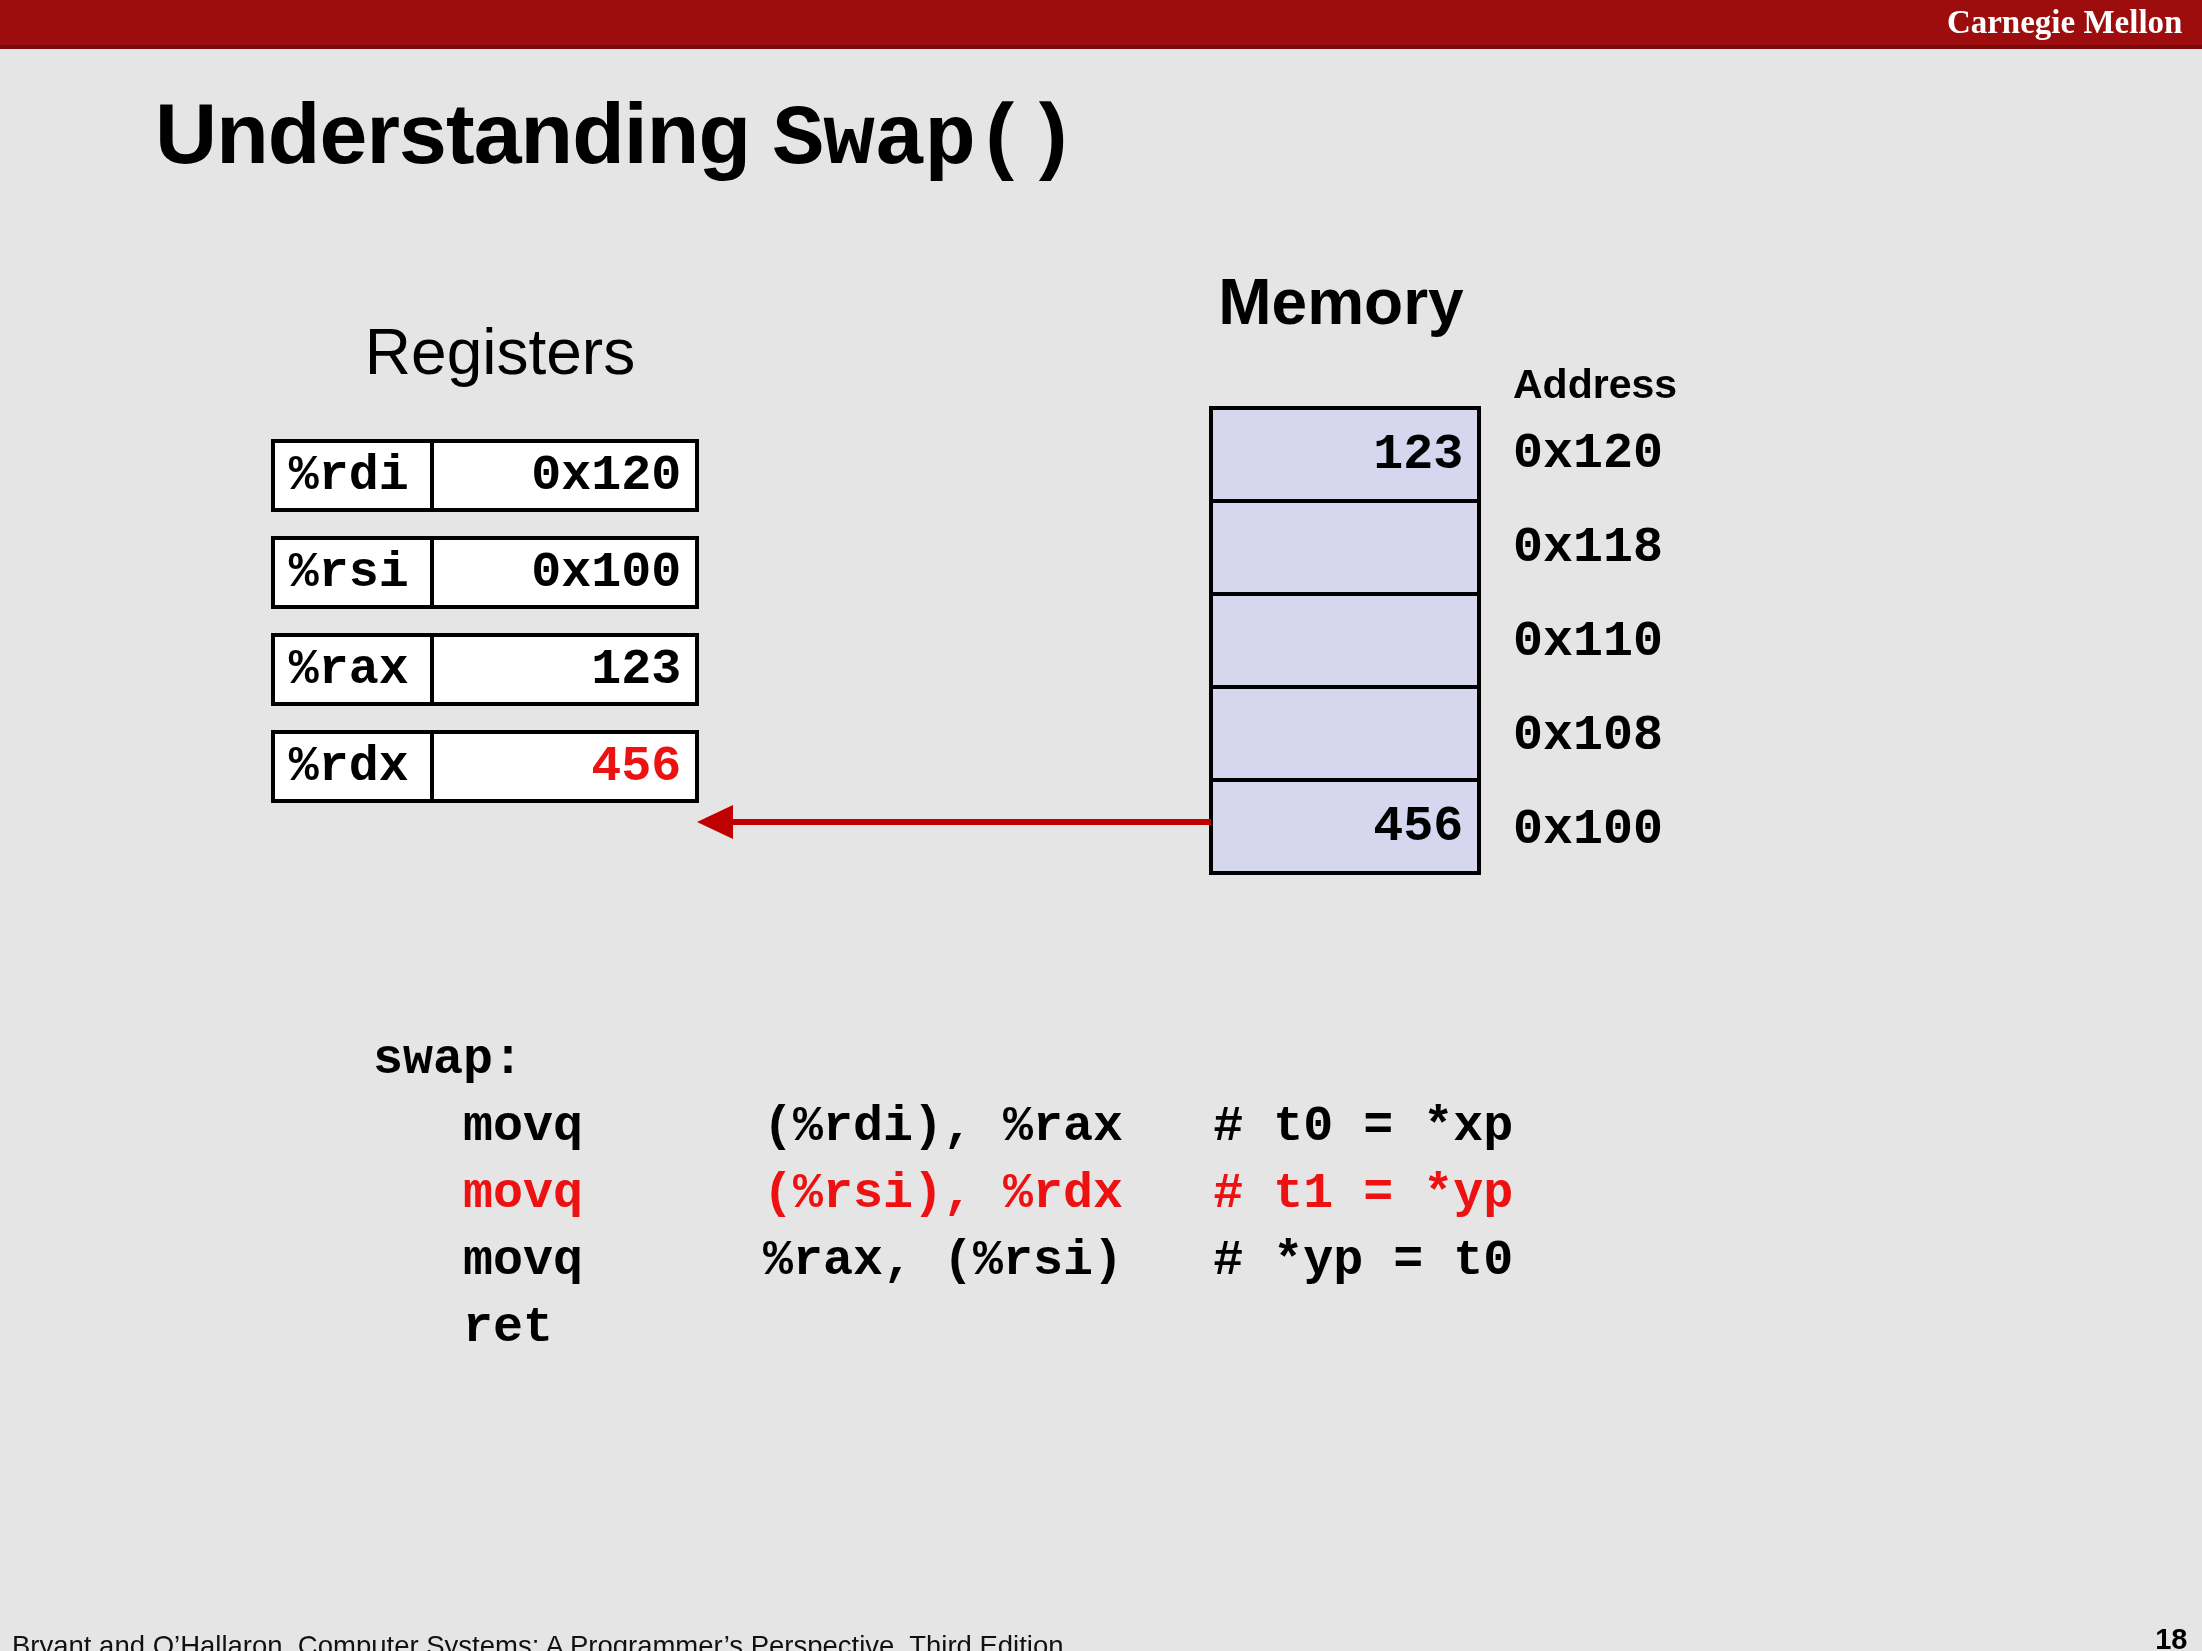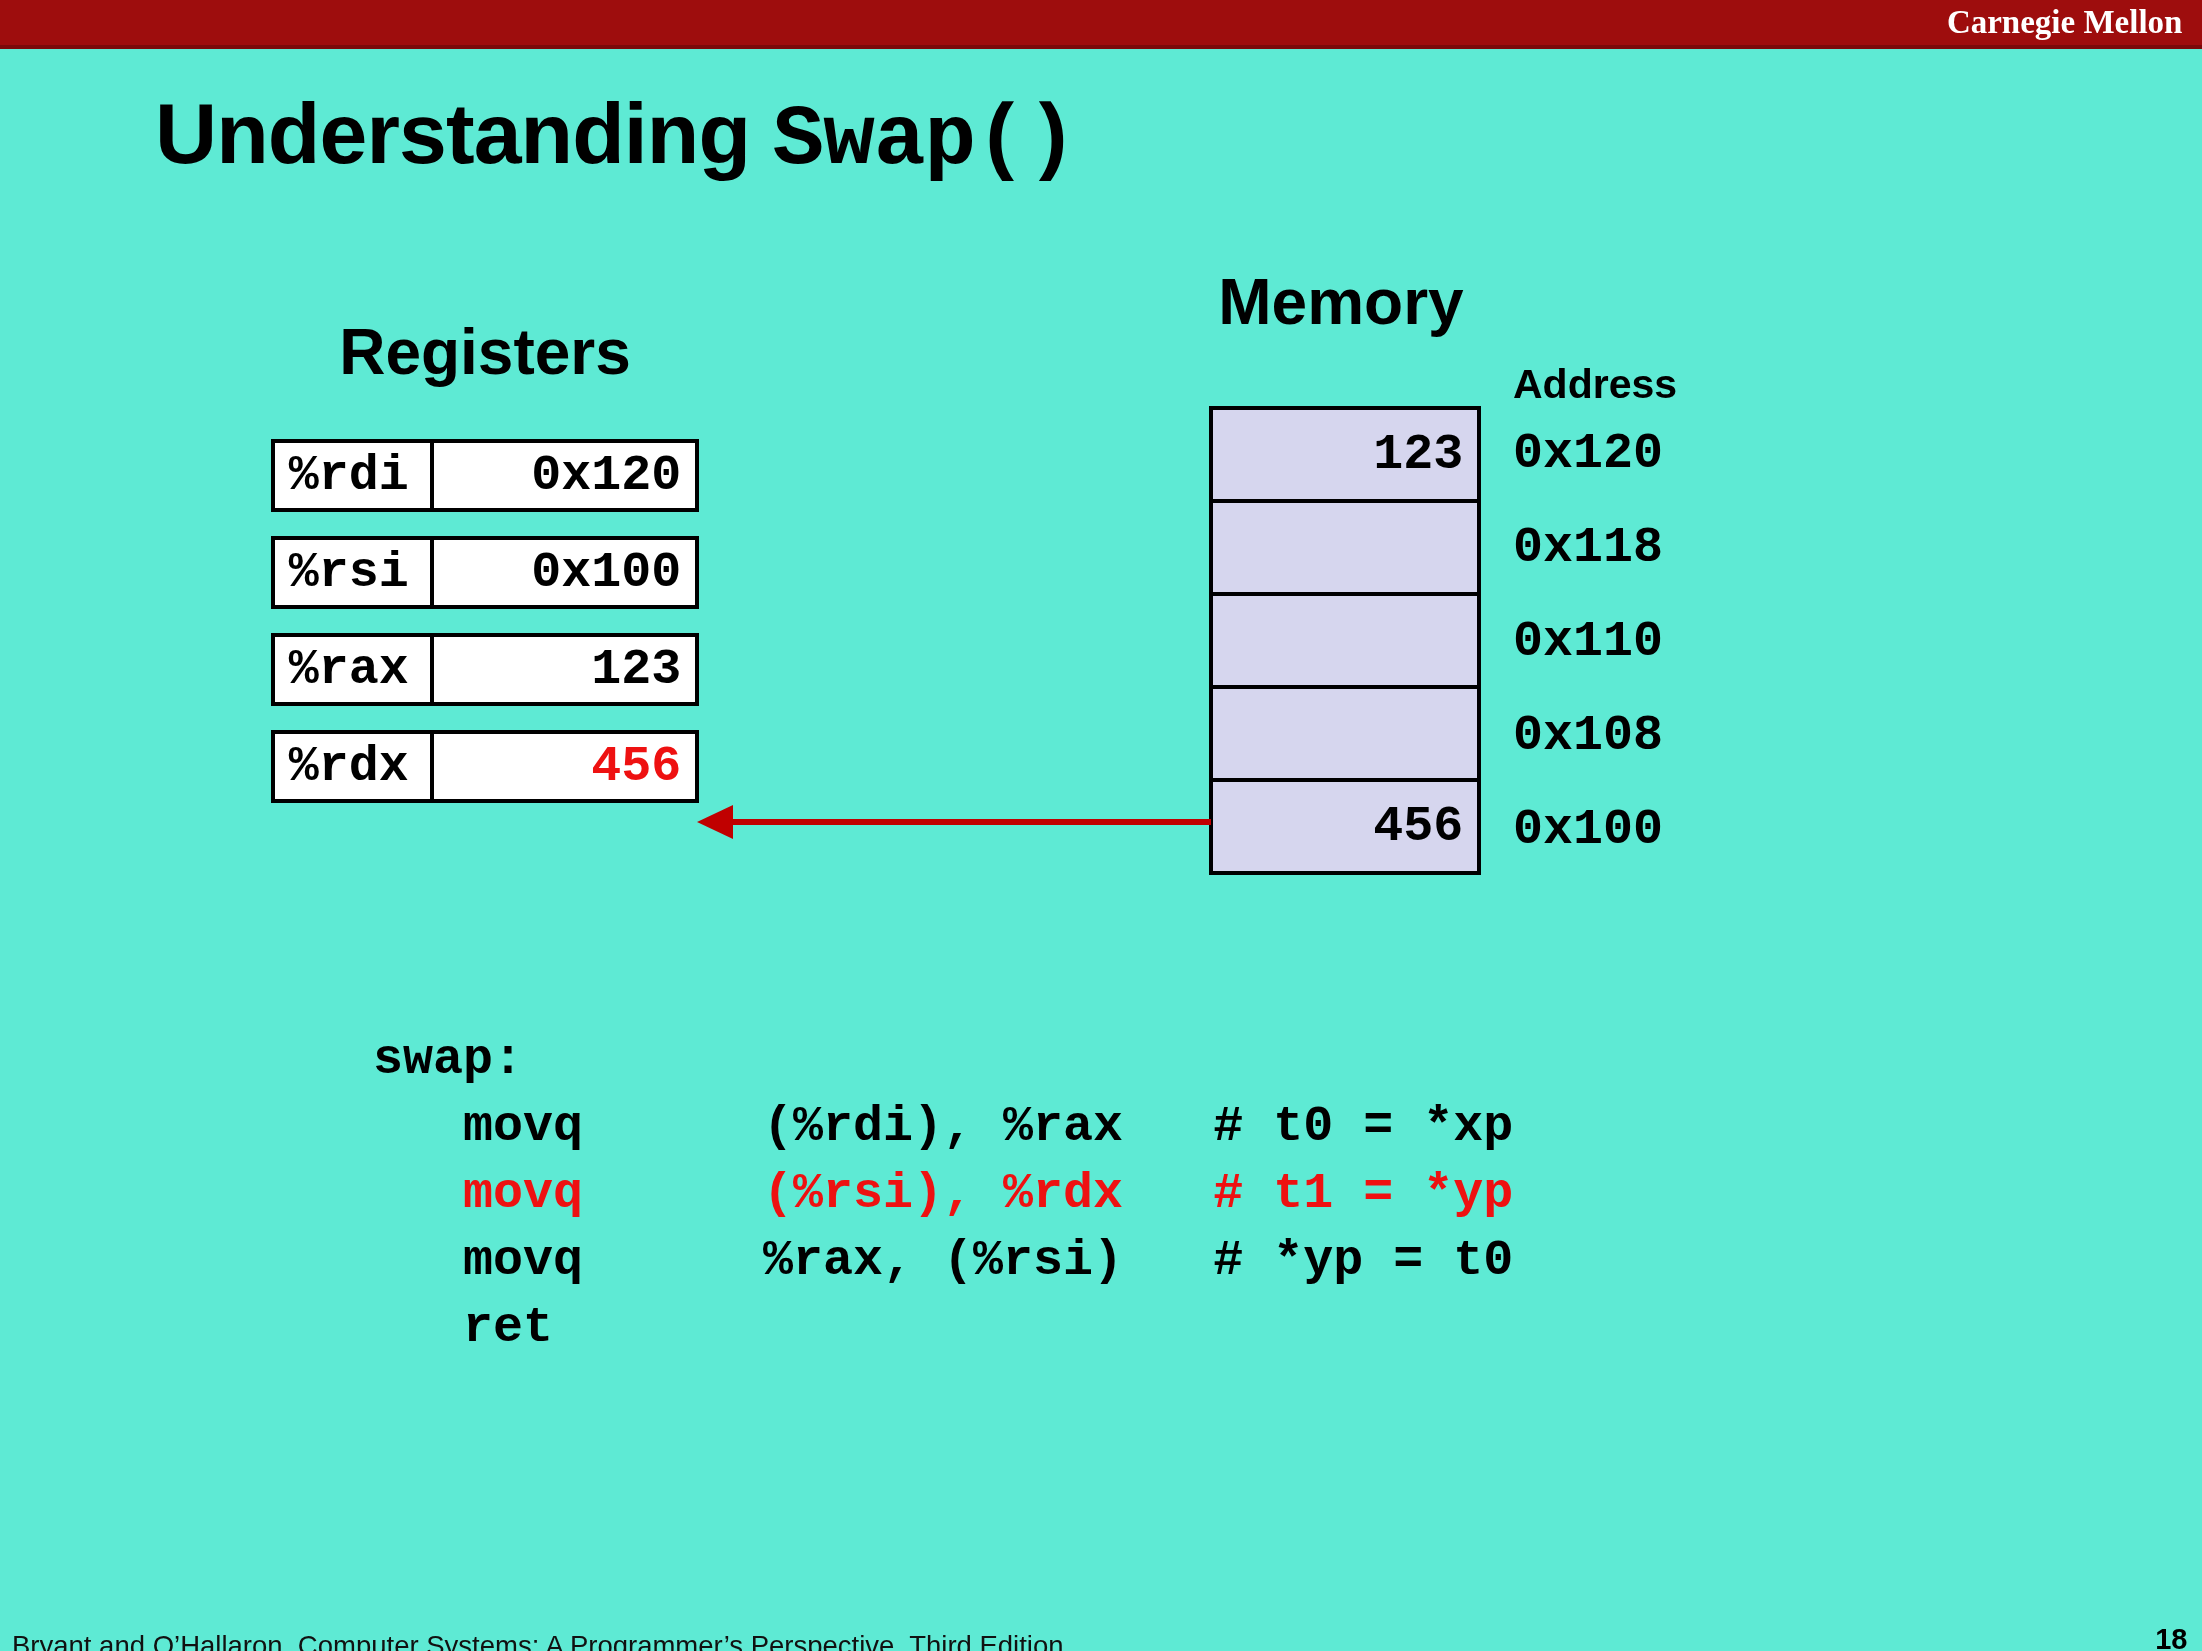--- a/index.html
+++ b/index.html
@@ -1,32 +1,32 @@
 <!DOCTYPE html>
 <html style="--bar: #9e0d0d; --bar-edge: #7a0a0a; --hl: #ee1111; --arrow: #c00000; --mem-fill: #d6d6ee;font-size:13.8px"><head>
 <meta charset="utf-8">
 <style>
   html,body{margin:0;padding:0;background:#888;}
-  #page{position:relative;width:2203px;height:1652px;background:#5eead4;overflow:hidden;
+  #page{position:relative;width:2203px;height:1652px;background:#e5e5e5;overflow:hidden;
         font-family:"Liberation Sans",sans-serif;color:#000;}
 
   
   .header-bar{position:absolute;left:0;top:0;width:100%;height:49px;background:var(--bar,#9e0d0d);
               border-bottom:4.3px solid var(--bar-edge,#7a0a0a);display:flex;align-items:center;
               justify-content:flex-end;box-sizing:border-box;padding-right:20.6px;}
   .brand{font-family:"Liberation Serif",serif;font-weight:bold;font-size:33px;color:#fff;}
 
   
   .slide-title{position:absolute;left:155px;top:84px;margin:0;font-size:86px;font-weight:bold;
                letter-spacing:-0.9px;white-space:nowrap;}
   .slide-title .mono{font-family:"Liberation Mono",monospace;font-weight:bold;margin-left:22.4px;}
 
   
-  .reg-label{position:absolute;left:271px;top:315px;width:428px;text-align:center;
-             font-size:64px;font-weight:bold;}
+  .reg-label{position:absolute;left:286px;top:315px;width:428px;text-align:center;
+             font-size:64px;font-weight:normal;}
   .mem-label{position:absolute;left:1209px;top:265px;width:264px;text-align:center;
              font-size:64px;font-weight:bold;}
   .addr-label{position:absolute;left:1513px;top:361px;font-size:41px;font-weight:bold;}
 
   
   .reg-table{position:absolute;left:271px;top:439px;width:428px;display:flex;
              flex-direction:column;gap:24px;}
   .reg-row{display:flex;height:73px;border:4.3px solid #000;background:#fff;box-sizing:border-box;}
   .reg-name{width:159px;border-right:4.3px solid #000;display:flex;align-items:center;
             padding-left:13.8px;box-sizing:border-box;

